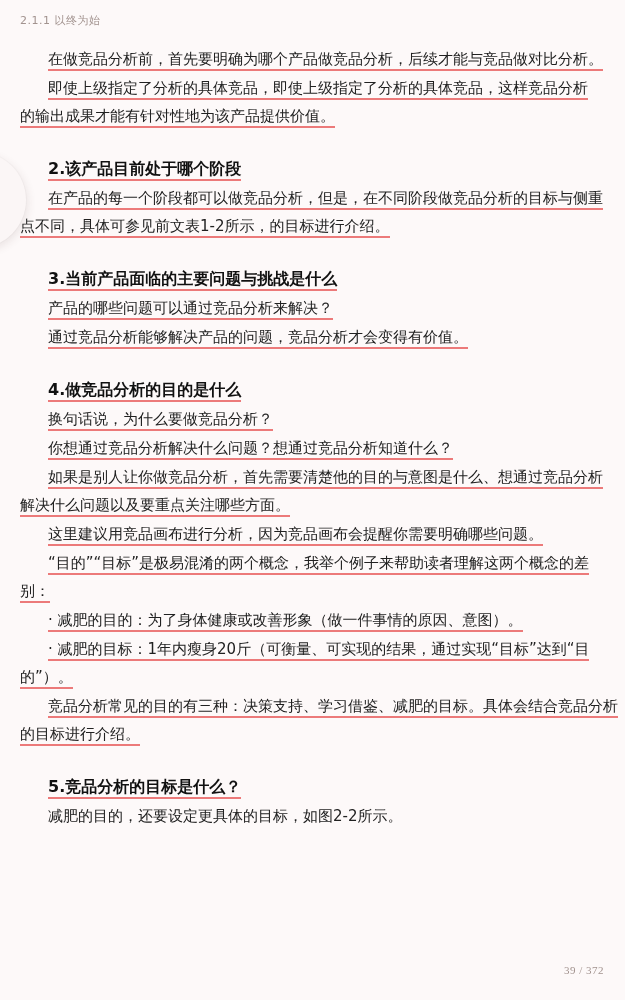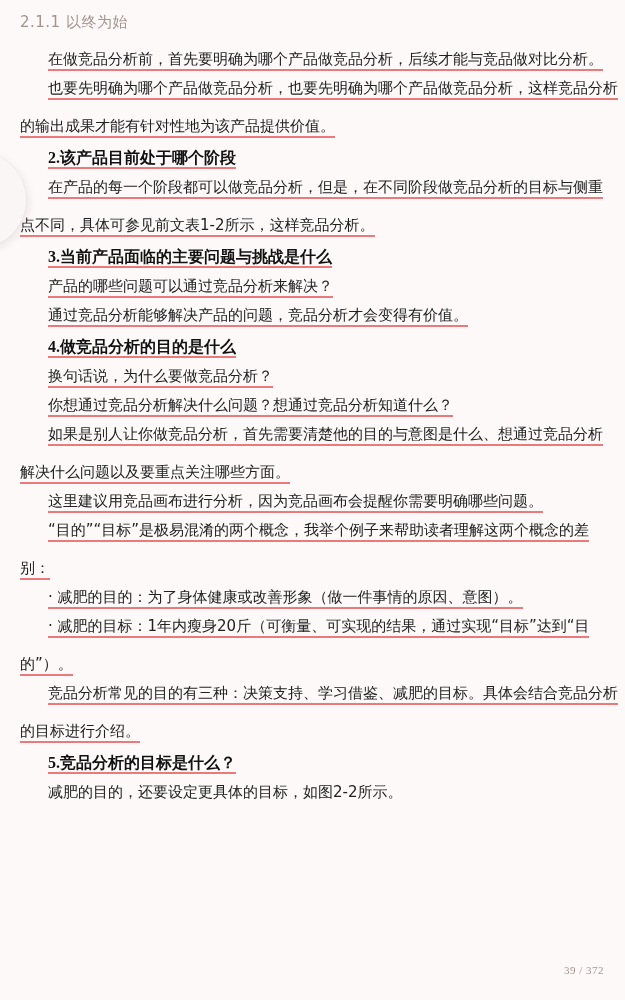--- a/index.html
+++ b/index.html
@@ -13,21 +13,21 @@
   html, body {
     width: 625px; height: 1000px;
     background: var(--background);
     font-family: "DejaVu Sans", sans-serif;
     overflow: hidden;
     position: relative;
   }
   .chapter-header {
     position: absolute;
     left: 20px; top: 13px;
-    font-size: 15px;
+    font-size: 11px;
     color: var(--meta-color);
     letter-spacing: 0.5px;
   }
   .page-indicator {
     position: absolute;
     right: 21px; top: 964px;
     font-size: 11px;
     color: var(--meta-color);
     letter-spacing: 0.5px;
     font-family: Liberation Serif, serif;
@@ -46,49 +46,48 @@
     width: 585px;
   }
   .line {
     font-size: 15px;
     line-height: 24px;
     height: 24px;
     white-space: nowrap;
     color: var(--text-color);
   }
   .line.para { margin-top: 5px; padding-left: 28px; }
-  .line.cont { margin-top: 14px; }
+  .line.cont { margin-top: 4px; }
   .line.heading {
-    margin-top: 8px;
+    margin-top: 29px;
     margin-bottom: 5px;
     padding-left: 28px;
     font-weight: bold;
     font-size: 16px;
     color: var(--heading-color);
-    font-family: Liberation Serif, serif;
   }
   .u {
     border-bottom: 2px solid var(--underline-color);
     padding-bottom: 1px;
   }
 </style>
 </head>
 <body>
 
 <div class="chapter-header">2.1.1 以终为始</div>
 
 <div class="floating-bubble"></div>
 
 <div class="text-content">
     <div class="line para"><span class="u">在做竞品分析前，首先要明确为哪个产品做竞品分析，后续才能与竞品做对比分析。</span></div>
-    <div class="line para"><span class="u">也要先明确为哪个产品做竞品分析，也要先明确为哪个产品做竞品分析，这样竞品分析</span></div>
+    <div class="line para"><span class="u">即使上级指定了分析的具体竞品，即使上级指定了分析的具体竞品，这样竞品分析</span></div>
     <div class="line cont"><span class="u">的输出成果才能有针对性地为该产品提供价值。</span></div>
     <div class="line heading"><span class="u">2.该产品目前处于哪个阶段</span></div>
     <div class="line para"><span class="u">在产品的每一个阶段都可以做竞品分析，但是，在不同阶段做竞品分析的目标与侧重</span></div>
-    <div class="line cont"><span class="u">点不同，具体可参见前文表1-2所示，这样竞品分析。</span></div>
+    <div class="line cont"><span class="u">点不同，具体可参见前文表1-2所示，的目标进行介绍。</span></div>
     <div class="line heading"><span class="u">3.当前产品面临的主要问题与挑战是什么</span></div>
     <div class="line para"><span class="u">产品的哪些问题可以通过竞品分析来解决？</span></div>
     <div class="line para"><span class="u">通过竞品分析能够解决产品的问题，竞品分析才会变得有价值。</span></div>
     <div class="line heading"><span class="u">4.做竞品分析的目的是什么</span></div>
     <div class="line para"><span class="u">换句话说，为什么要做竞品分析？</span></div>
     <div class="line para"><span class="u">你想通过竞品分析解决什么问题？想通过竞品分析知道什么？</span></div>
     <div class="line para"><span class="u">如果是别人让你做竞品分析，首先需要清楚他的目的与意图是什么、想通过竞品分析</span></div>
     <div class="line cont"><span class="u">解决什么问题以及要重点关注哪些方面。</span></div>
     <div class="line para"><span class="u">这里建议用竞品画布进行分析，因为竞品画布会提醒你需要明确哪些问题。</span></div>
     <div class="line para"><span class="u">“目的”“目标”是极易混淆的两个概念，我举个例子来帮助读者理解这两个概念的差</span></div>

